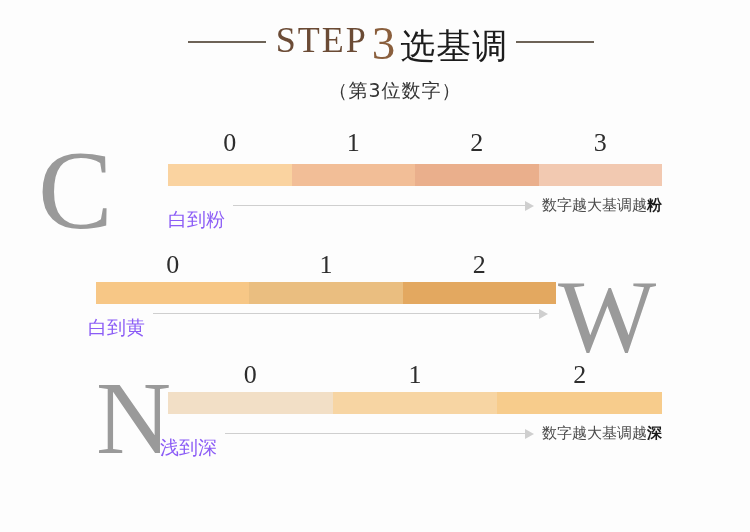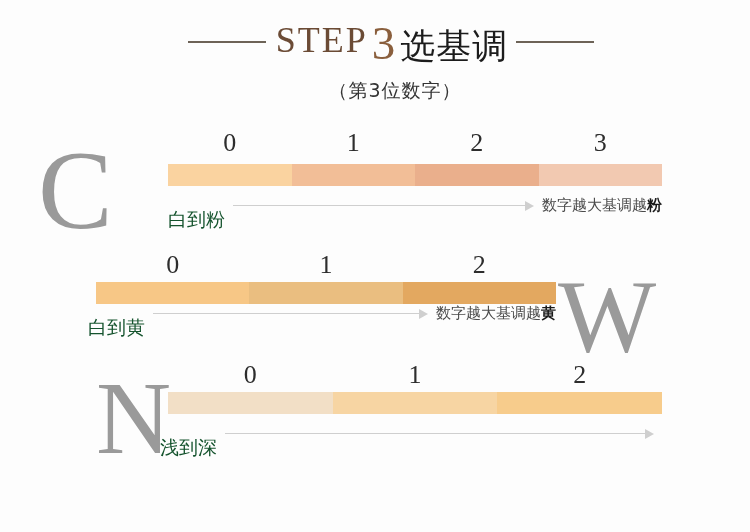--- a/index.html
+++ b/index.html
@@ -128,21 +128,21 @@
 
   .legend {
     position: absolute;
     height: 30px;
     display: flex;
     align-items: center;
   }
   .legend-left {
     font-family: "DejaVu Sans", "Liberation Sans", sans-serif;
     font-size: 19px;
-    color: #14532d;
+    color: #8b5cf6;
     white-space: nowrap;
     margin-top: 30px;
   }
   .arrow {
     flex: 1;
     height: 12px;
     position: relative;
     margin: 0 8px;
     min-width: 40px;
   }
@@ -238,21 +238,20 @@
     <div class="seg" style="width: 33.333%; background-color: rgb(234, 190, 128);"></div>
     <div class="seg" style="width: 33.333%; background-color: rgb(227, 168, 96);"></div>
   </div>
 
   <div class="legend" id="legend-w">
     <span class="legend-left">白到黄</span>
     <span class="arrow">
       <span class="shaft"></span>
         <span class="head"></span>
     </span>
-    <span class="legend-right"><span>数字越大基调越</span><span class="emph">黄</span></span>
   </div>
 </div>
 
 <div class="row" id="row-n">
   <div class="big-letter" id="letter-n">N</div>
 
   <div class="ticks" id="ticks-n">
     <div class="tick" style="width:33.333%">0</div>
     <div class="tick" style="width:33.333%">1</div>
     <div class="tick" style="width:33.333%">2</div>
@@ -263,14 +262,15 @@
     <div class="seg" style="width: 33.333%; background-color: rgb(247, 213, 163);"></div>
     <div class="seg" style="width: 33.333%; background-color: rgb(247, 204, 140);"></div>
   </div>
 
   <div class="legend" id="legend-n">
     <span class="legend-left">浅到深</span>
     <span class="arrow">
       <span class="shaft"></span>
         <span class="head"></span>
     </span>
+    <span class="legend-right"><span>数字越大基调越</span><span class="emph">深</span></span>
   </div>
 </div>
 
 </body></html>

